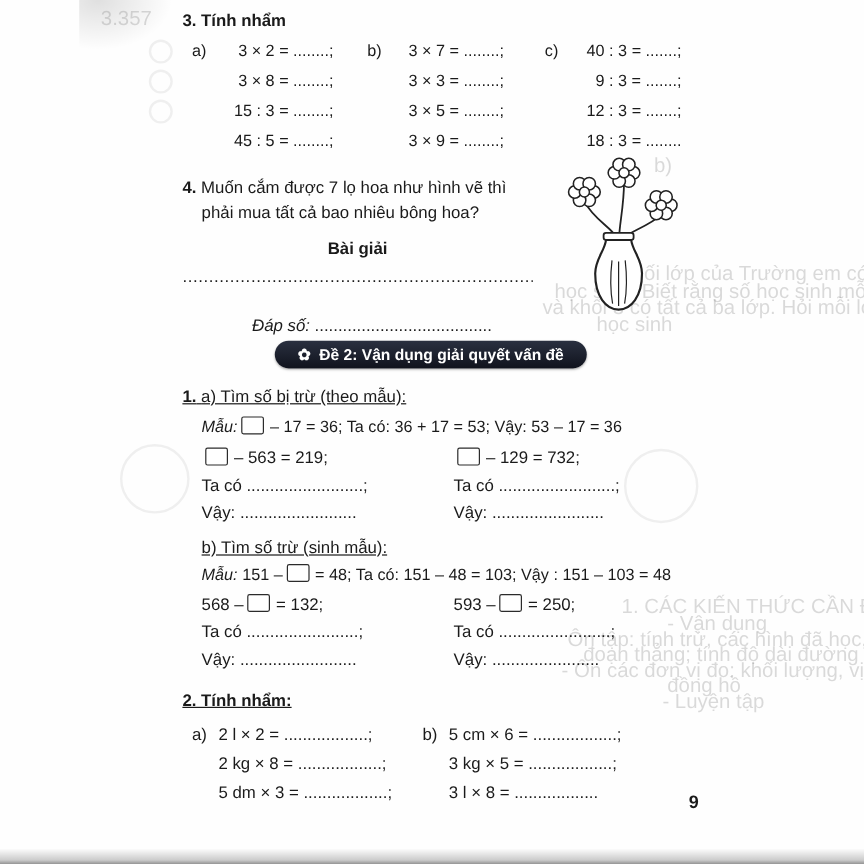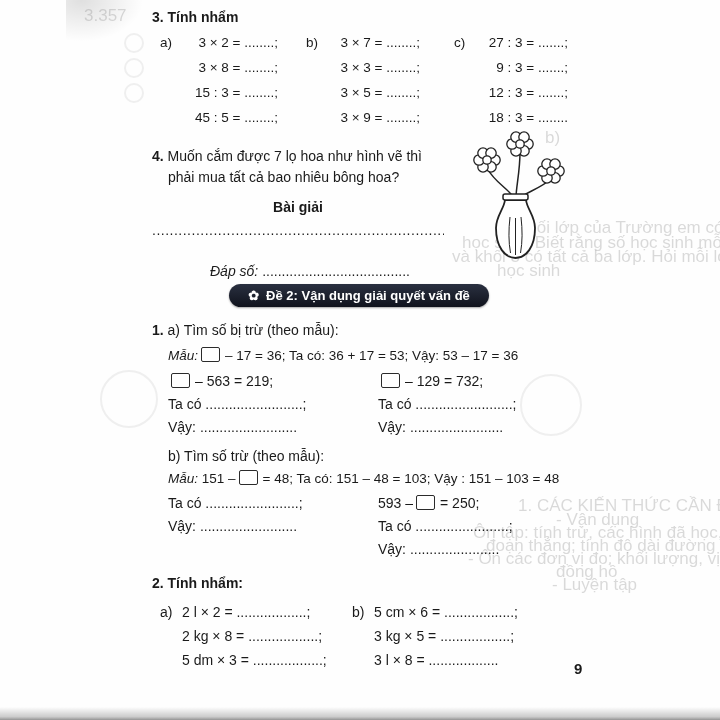--- a/index.html
+++ b/index.html
@@ -39,21 +39,21 @@
   .banner{position:absolute;left:229px;top:284px;width:260px;height:23px;
           background:linear-gradient(#2a3040,#10131d);border-radius:12px;color:#fff;
           display:flex;align-items:center;justify-content:center;gap:7px;
           font-weight:bold;font-size:13px;box-shadow:0 1px 2px rgba(0,0,0,.35);}
 
   
   .fbox{display:inline-block;width:17px;height:13px;border:1.3px solid #2b2b2b;border-radius:2px;
         vertical-align:-2px;background:#fff;margin:0 5px 0 3px;}
 
   
-  .sec-title{position:absolute;white-space:nowrap;}
+  .sec-title{position:absolute;white-space:nowrap;text-decoration:underline;}
   .mau{position:absolute;white-space:nowrap;font-size:13.5px;}
   .twocol-left{position:absolute;left:168px;width:205px;}
   .twocol-right{position:absolute;left:378px;width:200px;}
   .frow{height:23px;line-height:23px;white-space:nowrap;}
 
   
   .ex2colA{position:absolute;left:160px;top:600px;width:154px;}
   .ex2colB{position:absolute;left:352px;top:600px;width:168px;}
   .ex2row{display:flex;height:24px;align-items:center;}
   .eq2{flex:1;text-align:left;white-space:nowrap;}
@@ -120,21 +120,21 @@
         <span class="eq">3 × 5 = ........;</span>
       </div>
       <div class="ex3row">
         <span class="rl"></span>
         <span class="eq">3 × 9 = ........;</span>
       </div>
     </div>
     <div class="ex3col w-c">
       <div class="ex3row">
         <span class="rl">c)</span>
-        <span class="eq">27 : 3 = .......;</span>
+        <span class="eq">40 : 3 = .......;</span>
       </div>
       <div class="ex3row">
         <span class="rl"></span>
         <span class="eq">9 : 3 = .......;</span>
       </div>
       <div class="ex3row">
         <span class="rl"></span>
         <span class="eq">12 : 3 = .......;</span>
       </div>
       <div class="ex3row">
@@ -216,26 +216,27 @@
     <div class="frow"><span class="fbox"></span><span>– 563 = 219;</span></div>
     <div class="frow"><span>Ta có .........................;</span></div>
     <div class="frow"><span>Vậy: .........................</span></div>
   </div>
   <div class="twocol-right" style="top:370px">
     <div class="frow"><span class="fbox"></span><span>– 129 = 732;</span></div>
     <div class="frow"><span>Ta có .........................;</span></div>
     <div class="frow"><span>Vậy: ........................</span></div>
   </div>
 
-  <div class="sec-title" style="left:168px;top:448px">b) Tìm số trừ (theo mẫu):</div>
+  <div class="sec-title" style="left:168px;top:448px">b) Tìm số trừ (sinh mẫu):</div>
   <div class="mau" style="left:168px;top:470px">
     <span class="ital">Mẫu:</span>
     <span>151 –</span><span class="fbox"></span><span>= 48; Ta có: 151 – 48 = 103; Vậy : 151 – 103 = 48</span>
   </div>
   <div class="twocol-left" style="top:492px">
+    <div class="frow"><span>568 –</span><span class="fbox"></span><span>= 132;</span></div>
     <div class="frow"><span>Ta có ........................;</span></div>
     <div class="frow"><span>Vậy: .........................</span></div>
   </div>
   <div class="twocol-right" style="top:492px">
     <div class="frow"><span>593 –</span><span class="fbox"></span><span>= 250;</span></div>
     <div class="frow"><span>Ta có ........................;</span></div>
     <div class="frow"><span>Vậy: .......................</span></div>
   </div>
 
   <div class="sec-title b" style="left:152px;top:575px">2. Tính nhẩm:</div>

